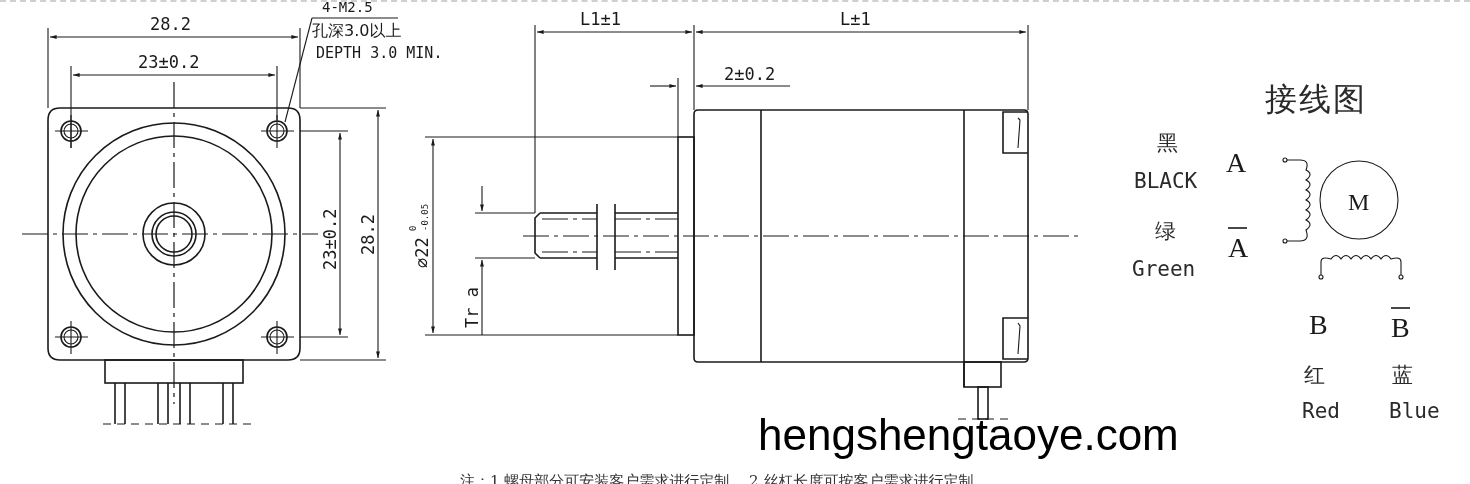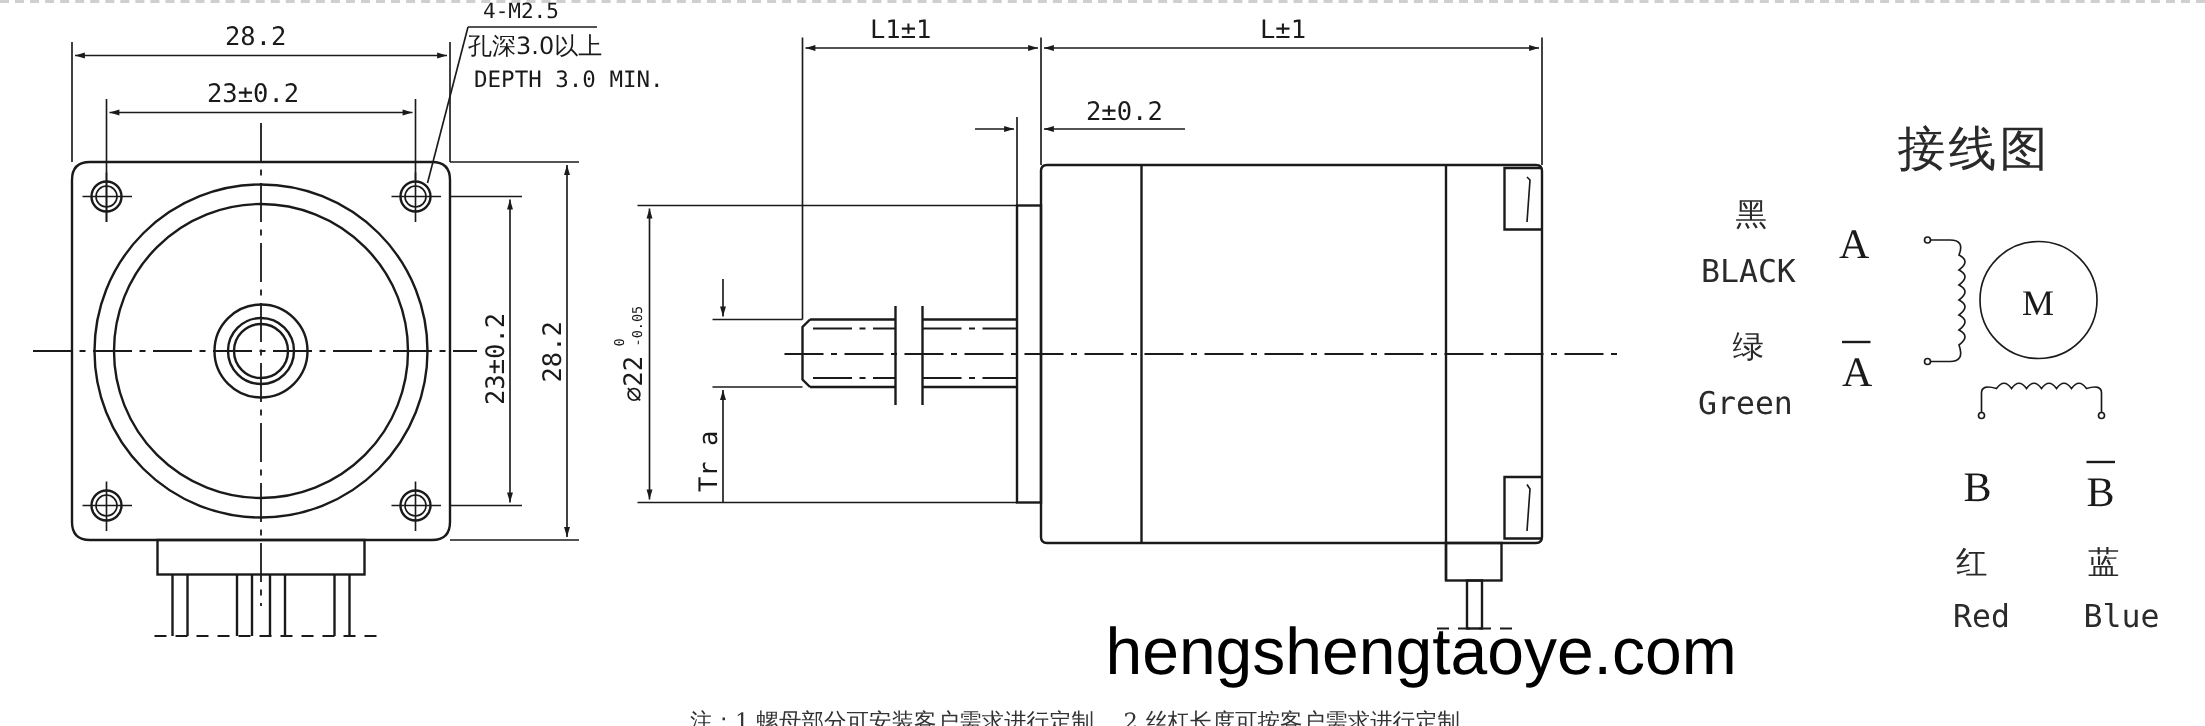--- a/index.html
+++ b/index.html
@@ -9,21 +9,21 @@
   .ln { stroke: #1a1a1a; stroke-width: 1.6; fill: none; }
   .thin { stroke: #1a1a1a; stroke-width: 1.1; fill: none; }
   .cl { stroke: #1a1a1a; stroke-width: 1.2; fill: none; stroke-dasharray: 26 5 4 5; }
   .dash { stroke: #1a1a1a; stroke-width: 1.2; fill: none; stroke-dasharray: 8 6; }
   .dimtxt { font-family: "DejaVu Sans Mono", monospace; font-size: 17px; fill: #1a1a1a; }
   .cjk { font-family: "DejaVu Sans", sans-serif; font-size: 16px; fill: #1a1a1a; }
   .wire-en { font-family: "DejaVu Sans Mono", monospace; font-size: 21px; fill: #2a2a2a; }
   .wire-cn { font-family: "DejaVu Serif", serif; font-size: 21px; fill: #2a2a2a; }
   .pin { font-family: "Liberation Serif", serif; font-size: 28px; fill: #1a1a1a; }
   .title-cn { font-family: "DejaVu Serif", serif; font-size: 32px; fill: #2a2a2a; letter-spacing: 2px; }
-  .watermark { position: absolute; left: 737px; top: 413px; font-family: "Liberation Sans", sans-serif; font-size: 44px; color: #000; line-height: 1; }
+  .watermark { position: absolute; left: 758px; top: 413px; font-family: "Liberation Sans", sans-serif; font-size: 44px; color: #000; line-height: 1; }
   .note { position: absolute; left: 460px; top: 455px; font-family: "DejaVu Serif", serif; font-size: 15px; color: #333; line-height: 1; white-space: nowrap; margin-top: 19px; }
 </style>
 </head>
 <body>
 
 <div class="topline"></div>
 
 <svg class="drawing" width="1470" height="484" viewBox="0 0 1470 484">
   <defs>
     <marker id="arr" viewBox="0 0 10 10" refX="10" refY="5" markerWidth="9" markerHeight="6" orient="auto-start-reverse">

